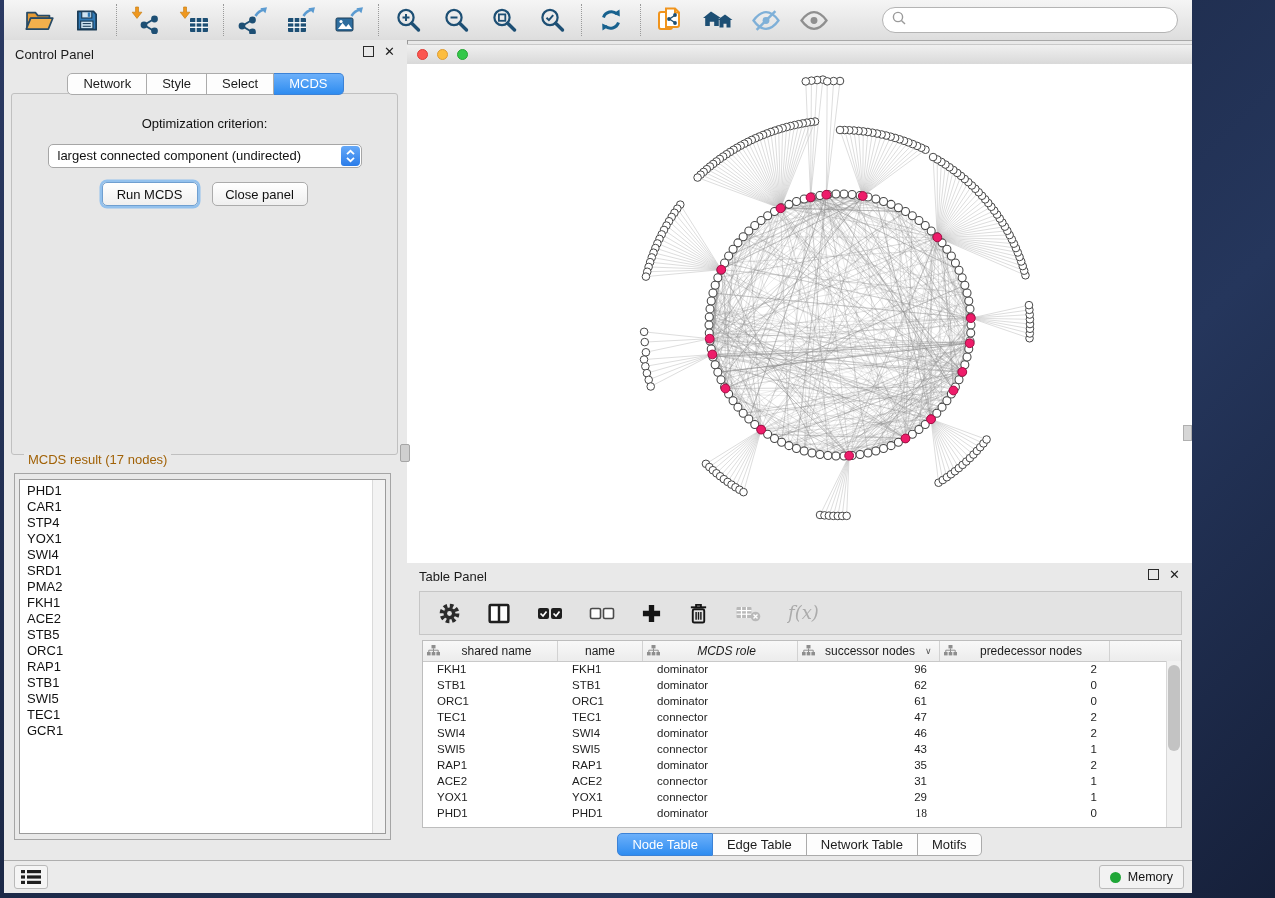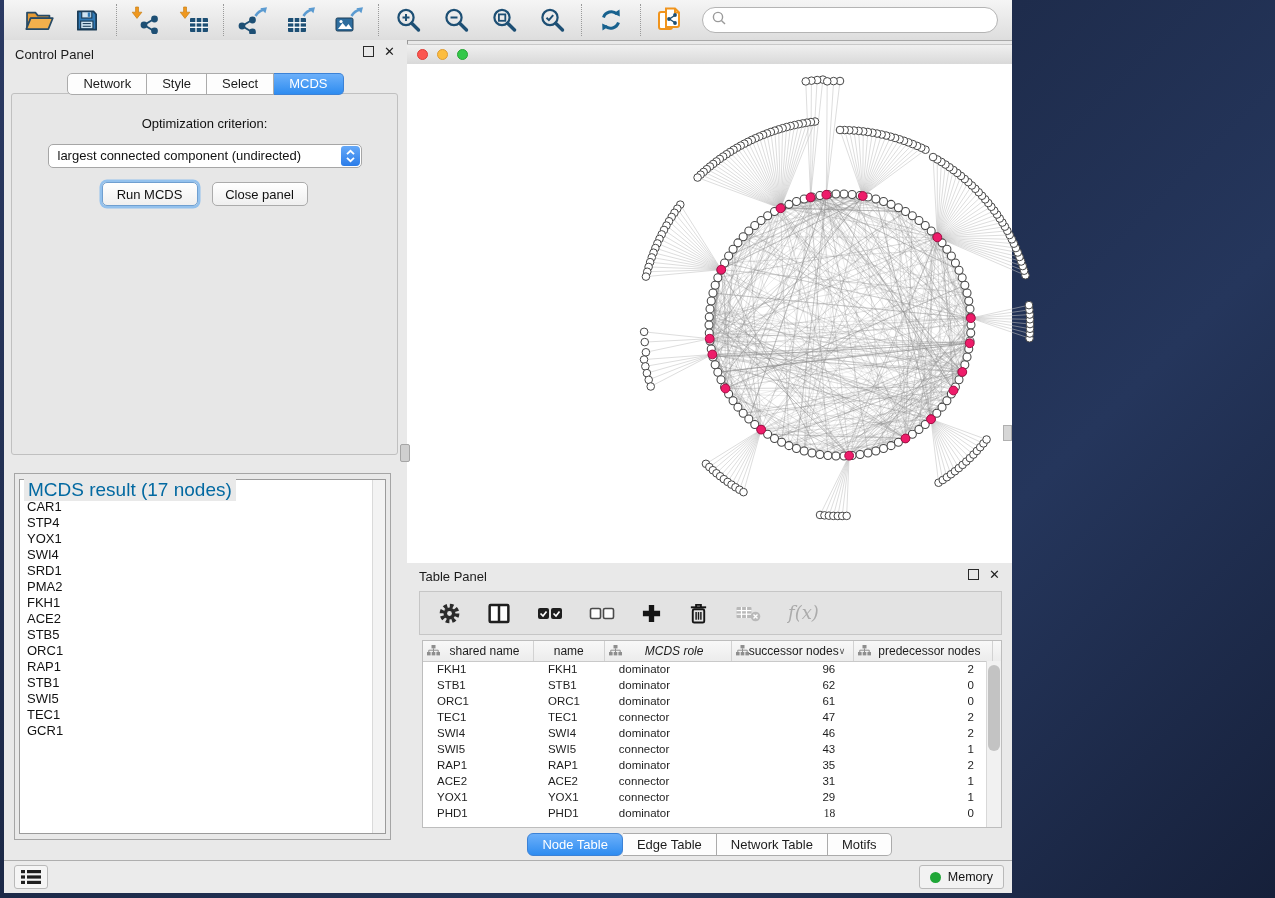--- a/index.html
+++ b/index.html
@@ -1,19 +1,19 @@
 <!DOCTYPE html>
 <html><head>
 <meta charset="utf-8">
 <style>
   html,body{margin:0;padding:0;}
   body{width:1275px;height:898px;position:relative;overflow:hidden;
        background:linear-gradient(135deg,#2b3a63 0%,#1c2947 40%,#25365c 70%,#16203a 100%);
        font-family:"Liberation Sans","DejaVu Sans",sans-serif;color:#1e1e1e;}
-  .app{position:absolute;left:4px;top:0;width:1008px;height:892px;background:#e9e9e9;}
+  .app{position:absolute;left:4px;top:0;width:1188px;height:892px;background:#e9e9e9;}
 
   
   .toolbar{position:absolute;left:0;top:0;right:0;height:40px;
            background:linear-gradient(#f5f5f5,#dddddd);border-bottom:1px solid #a8a8a8;
            display:flex;align-items:center;}
   .tb-icons{display:flex;align-items:center;height:100%;padding-left:6px;}
   .tb-group{display:flex;align-items:center;gap:16px;padding:0 13px;height:100%;}
   .tb-sep{width:0;height:32px;border-left:1px dotted #9a9a9a;}
   .tbicon{display:inline-flex;align-items:center;justify-content:center;width:32px;height:32px;cursor:pointer;}
   .search{position:absolute;right:14px;top:7px;width:276px;height:24px;background:#fff;
@@ -38,21 +38,21 @@
   .opt-label{margin-top:22px;text-align:center;font-size:13px;color:#111;}
   .selectbox{position:relative;margin:13px auto 0;width:312px;height:22px;background:#fff;border:1px solid #a6a6a6;
              border-radius:5px;cursor:pointer;}
   .select-text{position:absolute;left:9px;top:3px;font-size:13px;color:#111;white-space:nowrap;}
   .select-stepper{position:absolute;right:1px;top:1px;bottom:1px;width:19px;border-radius:3px 4px 4px 3px;
                   background:linear-gradient(#66a9f8,#2a7ce9);display:flex;align-items:center;justify-content:center;}
   .btn-row{margin-top:14px;display:flex;justify-content:center;gap:14px;}
   .btn{height:24px;min-width:96px;font-size:13px;font-family:inherit;color:#111;
        background:linear-gradient(#ffffff,#efefef);border:1px solid #ababab;border-radius:5px;cursor:pointer;}
   .btn.focus{box-shadow:0 0 0 2.5px #93c1ed;border-color:#6f9fd0;}
-  .result-legend{position:absolute;left:20px;top:439px;font-size:19px;background:#e9e9e9;padding:0 4px;z-index:2;color:#0369a1;}
+  .result-legend{position:absolute;left:20px;top:412px;font-size:13px;background:#e9e9e9;padding:0 4px;z-index:2;color:#a16207;}
   .result-group{position:absolute;left:10px;right:16px;top:433px;height:365px;border:1px solid #a5a5a5;}
   .result-list{position:absolute;left:4px;right:4px;top:5px;bottom:5px;background:#fff;border:1px solid #9b9b9b;
                overflow:hidden;padding:3px 0 0 7px;}
   .result-item{font-size:13px;line-height:16px;color:#111;cursor:default;}
   .list-scroll{position:absolute;right:5px;top:6px;bottom:6px;width:12px;background:#f3f3f3;border-left:1px solid #dadada;}
 
   .splitter-handle{position:absolute;left:396px;top:444px;width:8px;height:16px;background:#cfcfcf;
                    border:1px solid #a5a5a5;border-radius:2px;z-index:4;cursor:col-resize;}
   .right-handle{position:absolute;right:0px;top:425px;width:7px;height:14px;background:#d6d6d6;
                 border:1px solid #b0b0b0;z-index:4;cursor:col-resize;}
@@ -87,21 +87,21 @@
   .td{font-size:11.5px;line-height:16px;box-sizing:border-box;white-space:nowrap;overflow:hidden;}
   .td.left{padding-left:14px;text-align:left;}
   .td.right{padding-right:13px;text-align:right;}
   .vscroll{position:absolute;right:0;top:20px;bottom:0;width:14px;background:#f1f1f1;border-left:1px solid #d8d8d8;}
   .vthumb{position:absolute;left:1px;right:1px;top:4px;height:86px;background:#c3c3c3;border-radius:6px;cursor:pointer;}
   .tp-tabs{position:absolute;left:0;right:0;top:270px;display:flex;justify-content:center;}
   .ttab{height:21px;line-height:21px;padding:0 14px;font-size:13px;background:#fdfdfd;border:1px solid #ababab;
         border-left-width:0;color:#1c1c1c;cursor:pointer;}
   .ttab:first-child{border-left-width:1px;border-radius:5px 0 0 5px;}
   .ttab:last-child{border-radius:0 5px 5px 0;}
-  .ttab.active{background:linear-gradient(#6cb0fa,#2e8cf0);color:#fff;border-color:#3c82d6;border-radius:6px;}
+  .ttab.active{background:linear-gradient(#6cb0fa,#2e8cf0);color:#fff;border-color:#3c82d6;}
 
   
   .status-bar{position:absolute;left:0;top:860px;right:0;height:32px;background:#ebebeb;border-top:1px solid #aeaeae;}
   .sb-list{position:absolute;left:10px;top:4px;width:34px;height:24px;background:#f5f5f5;border:1px solid #b9b9b9;
            border-radius:3px;display:flex;align-items:center;justify-content:center;cursor:pointer;}
   .sb-mem{position:absolute;right:8px;top:4px;height:24px;padding:0 10px;background:#f2f2f2;border:1px solid #b9b9b9;
           border-radius:3px;display:flex;align-items:center;gap:7px;font-size:12.5px;font-family:inherit;color:#111;cursor:pointer;}
   .memdot{width:11px;height:11px;border-radius:50%;display:inline-block;}
 </style>
 </head>

